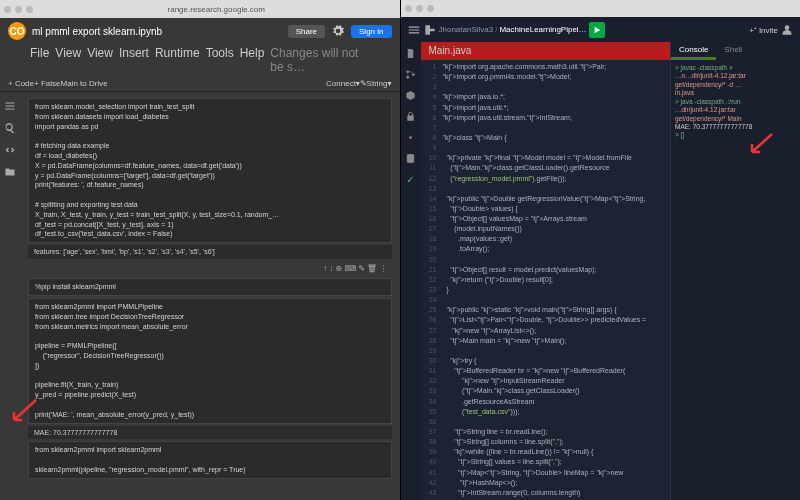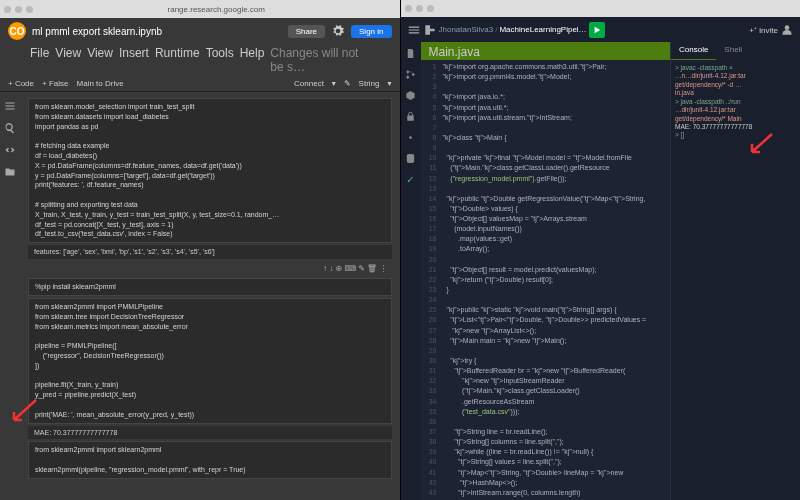--- a/index.html
+++ b/index.html
@@ -11,49 +11,49 @@
 .dot{width:7px;height:7px;border-radius:50%;background:#bbb}
 .url{font-size:8px;color:#555;flex:1;text-align:center}
 .colab-hdr{background:#383838;padding:4px 8px;display:flex;align-items:center;gap:6px;color:#fff}
 .logo{width:18px;height:18px;background:#f90;border-radius:50%;display:flex;align-items:center;justify-content:center;font-weight:bold;font-size:10px}
 .fname{font-size:10px}
 .btn{padding:2px 8px;border-radius:3px;font-size:8px;cursor:pointer}
 .share{background:#555;color:#fff}
 .signin{background:#1a73e8;color:#fff}
 .gear{width:14px;height:14px;fill:#ccc}
 .menubar{display:flex;gap:6px;padding:2px 30px;font-size:12px;color:#ccc}
-.toolbar{display:flex;padding:3px 8px;gap:8px;font-size:8px;color:#ccc;border-bottom:1px solid #222;align-items:center}
+.toolbar{display:flex;padding:3px 8px;font-size:8px;color:#ccc;border-bottom:1px solid #222;align-items:center}
 .sp{flex:1}
 .lside{width:20px;background:#383838;display:flex;flex-direction:column;gap:10px;padding-top:8px;align-items:center}
 .lside svg{width:12px;height:12px;fill:#aaa}
 .lmain{flex:1;display:flex}
 .nb{flex:1;overflow:hidden;color:#d4d4d4;font-family:Menlo,monospace;font-size:7px;line-height:1.4;padding:4px}
 .cell{margin:2px 4px;padding:3px 6px;background:#2b2b2b;border:1px solid #444;position:relative}
 .cell.sel::before{content:"[ ]";position:absolute;left:-18px;color:#888;font-size:7px}
 pre{white-space:pre-wrap}
 .out{background:#2b2b2b;color:#ccc;padding:2px 6px;margin:0 4px 2px;font-size:7px}
 .h2{color:#fff;font-size:12px;padding:6px 12px}
 .arrowL{position:absolute;left:8px;top:398px;width:30px;height:30px;pointer-events:none}
 .arrowR{position:absolute;right:24px;top:130px;width:30px;height:30px;pointer-events:none}
 .rhdr{height:26px;background:#1a1f2e;display:flex;align-items:center;padding:0 6px;gap:2px;color:#ccc;font-size:8px}
 .rlogo{width:14px;height:14px;fill:#aaa}
 .crumb{color:#89a}.fn2{color:#fff}
 .run{width:16px;height:16px;background:#0a4;border-radius:2px;display:flex;align-items:center;justify-content:center}
 .rbody{flex:1;display:flex}
 .rside{width:20px;background:#1a1f2e;display:flex;flex-direction:column;gap:10px;padding-top:6px;align-items:center}
 .rside svg{width:11px;height:11px;fill:#888}
 .editor{flex:1;background:#1d2333;overflow:hidden}
-.etab{height:18px;background:#4d7c0f;color:#ccc;font-size:12px;padding:3px 8px}
+.etab{height:18px;background:#b91c1c;color:#ccc;font-size:10px;padding:3px 8px}
 .code{padding:2px 0;font-family:Menlo,monospace;font-size:7px;line-height:1.45}
 .ln{display:flex}
 .num{width:22px;text-align:right;color:#4a5266;padding-right:6px;user-select:none}
 .tx{color:#abb2bf;white-space:pre}.sj{color:#98c379}
 .console{width:130px;background:#1a1f2e;border-left:1px solid #2a3142;display:flex;flex-direction:column}
 .ctabs{height:18px;display:flex;font-size:8px;color:#888}
-.ctab{padding:3px 8px}.ctab.act{color:#fff;border-bottom:1px solid #4d7c0f}
+.ctab{padding:3px 8px}.ctab.act{color:#fff;border-bottom:3px solid #4d7c0f}
 .cout{flex:1;padding:4px;font-family:Menlo,monospace;font-size:6.5px;line-height:1.3;color:#8a9}
 .co-g{color:#7a8}.co-o{color:#d98}.co-w{color:#ccc}
 </style>
 </head>
 <body>
 
 <div class="pane left">
   <div class="tabbar">
     <span class="dot"></span>
       <span class="dot"></span>

